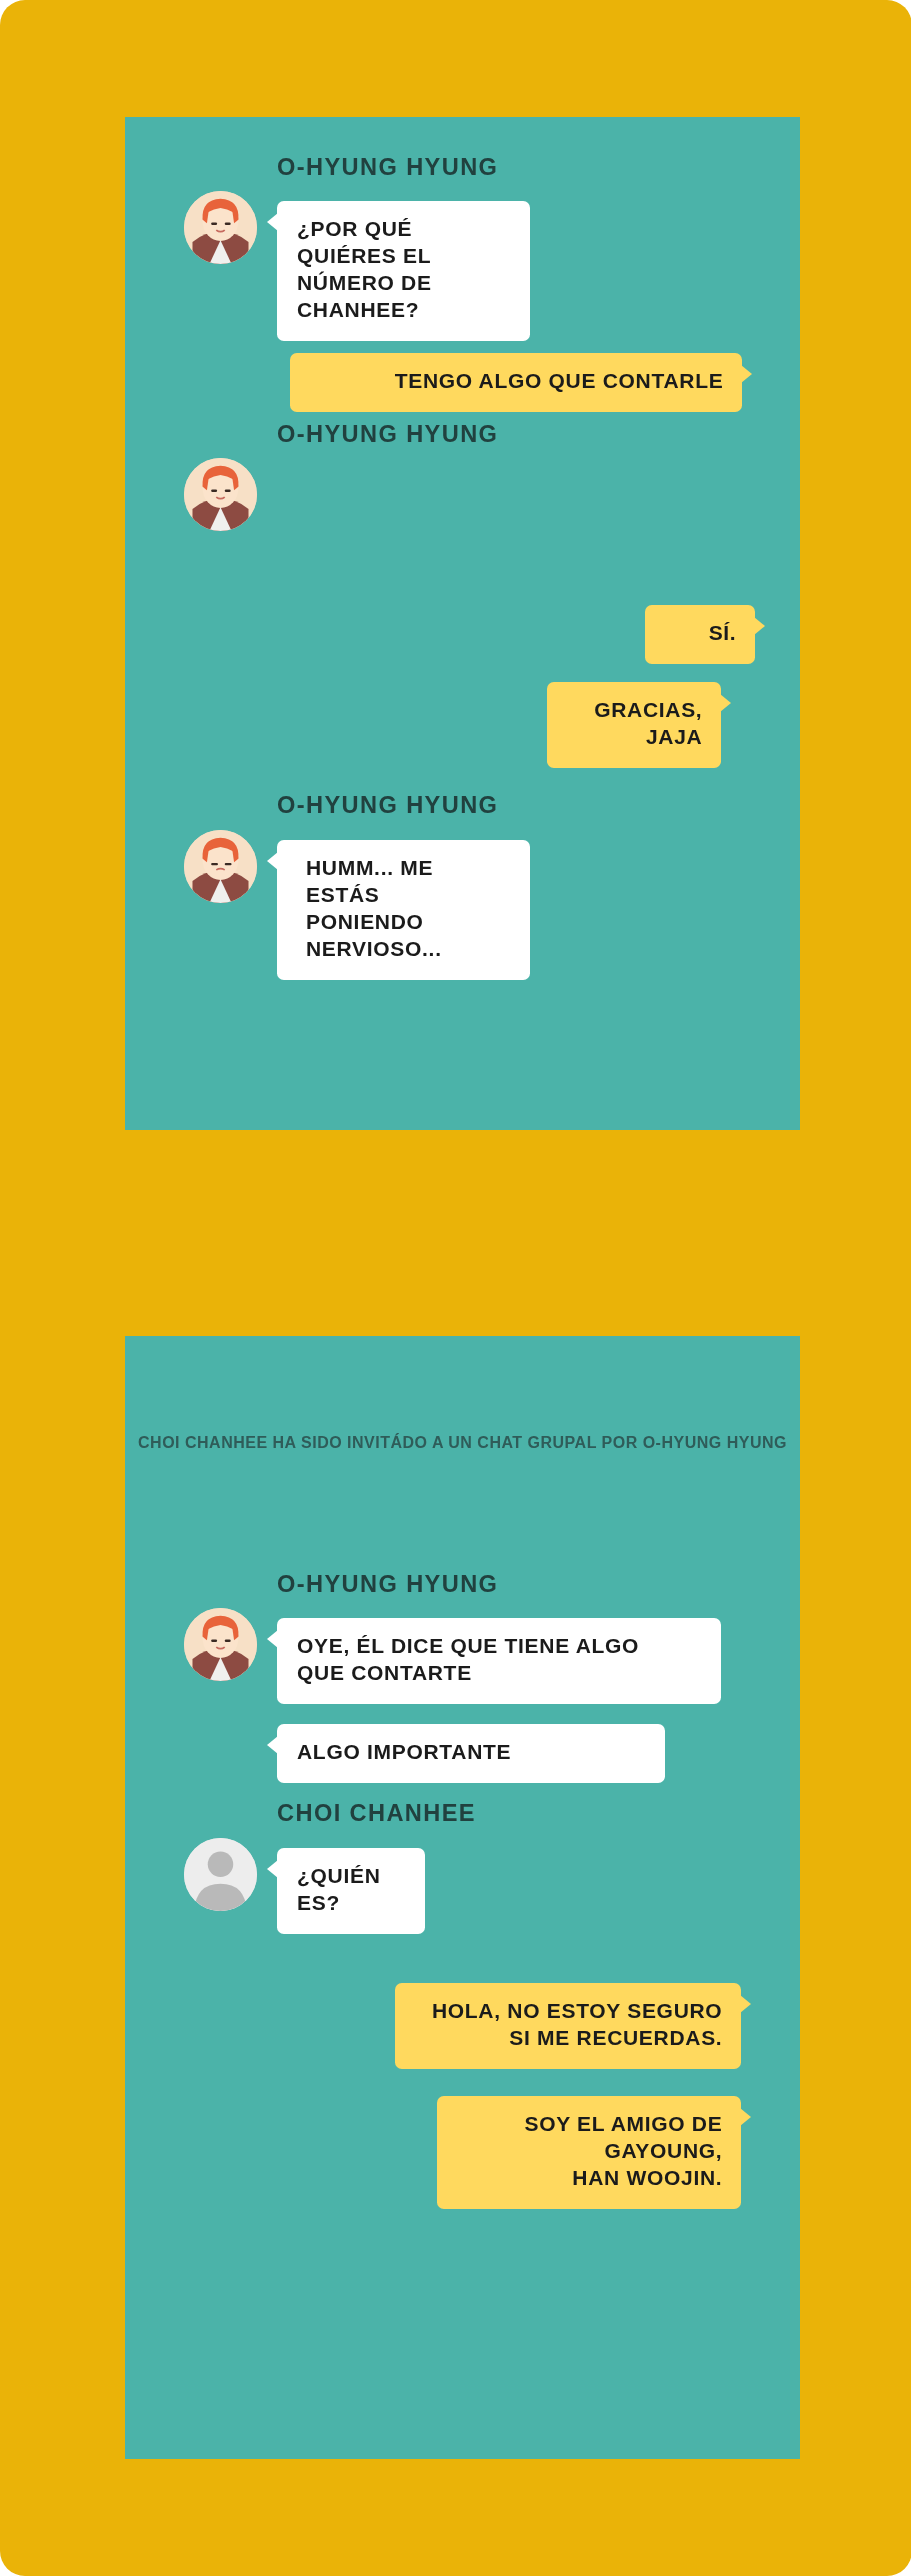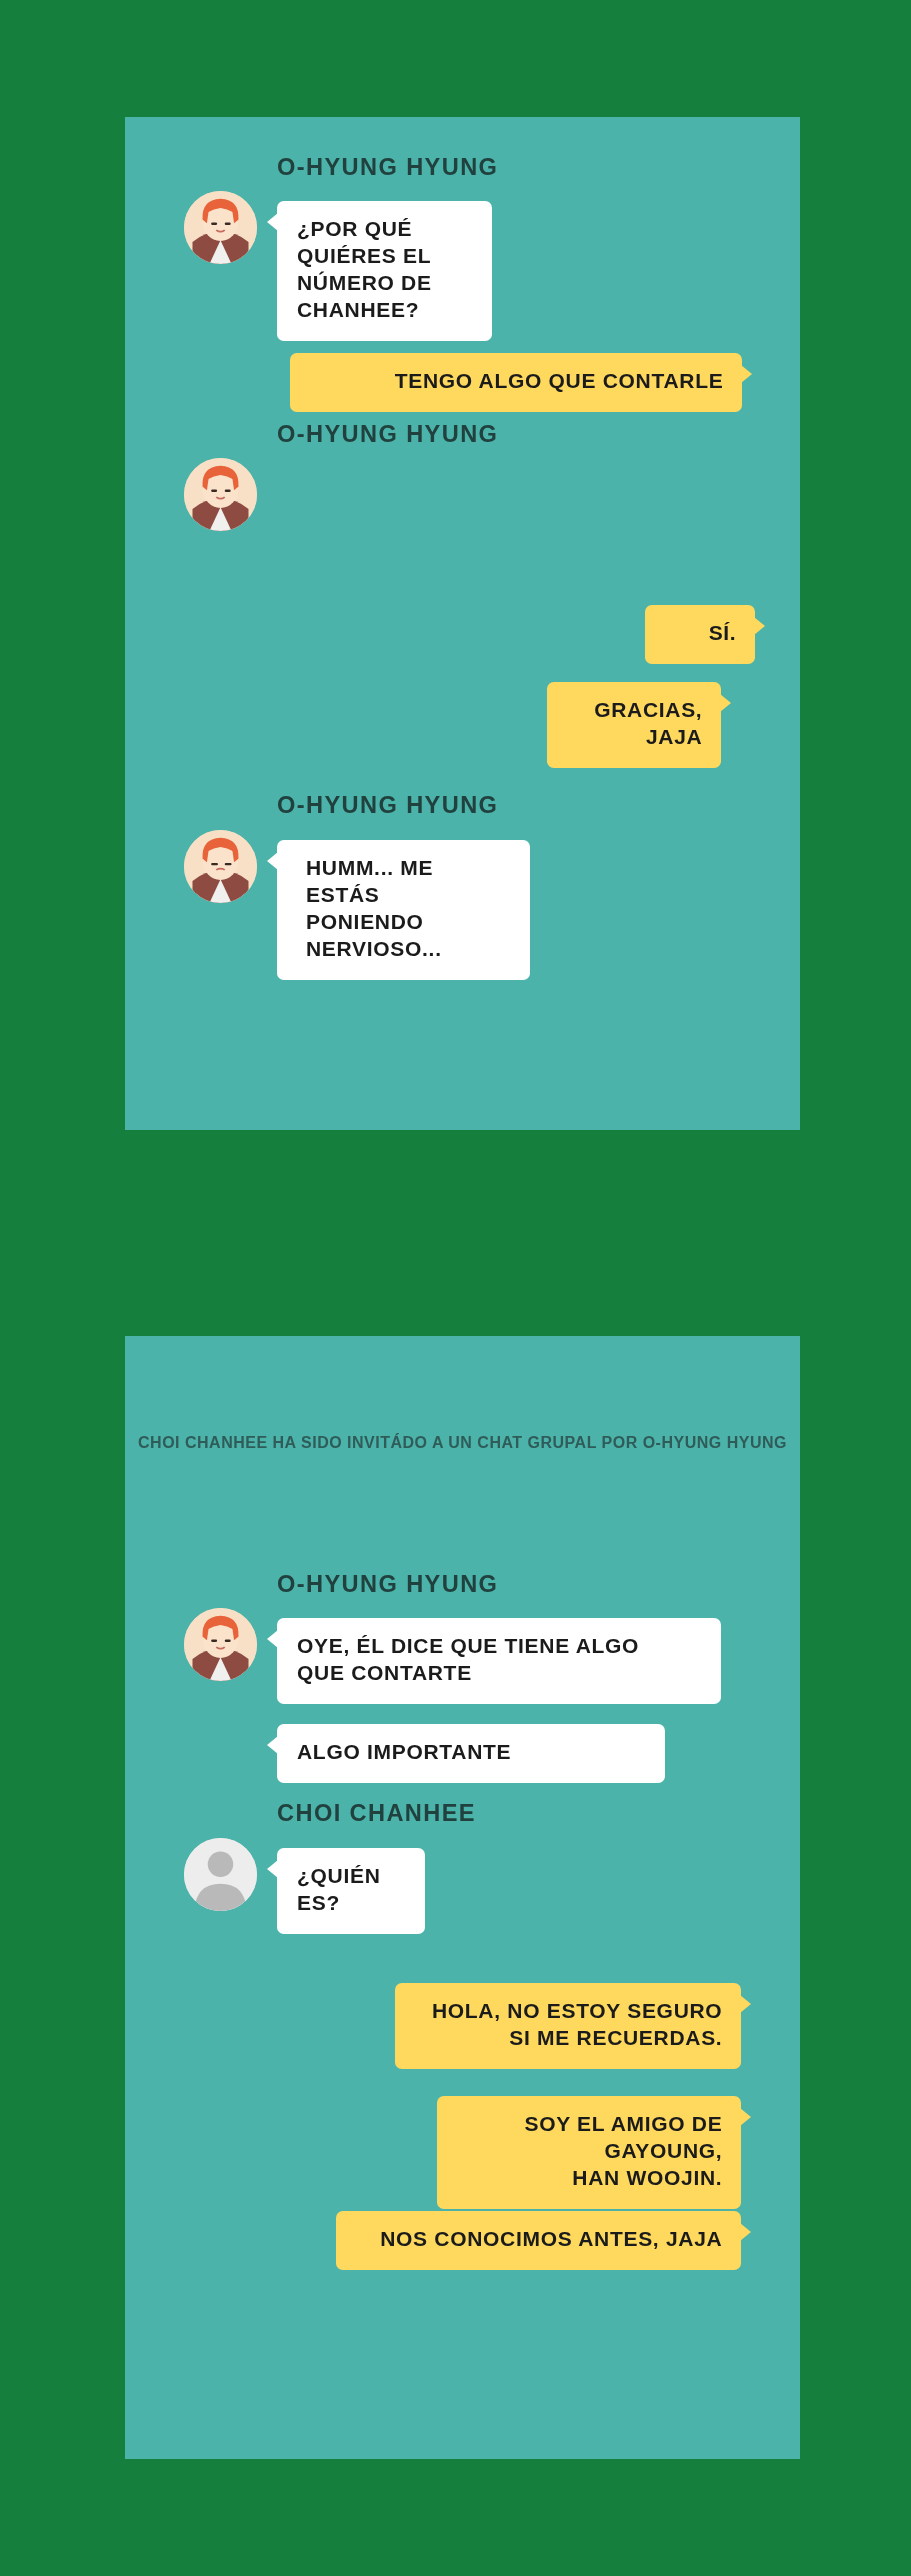--- a/index.html
+++ b/index.html
@@ -10,22 +10,23 @@
   body {
     width: 912px;
     height: 2576px;
     font-family: "Liberation Sans", sans-serif;
     position: relative;
     overflow: hidden;
   }
   .page {
     width: 912px;
     height: 2576px;
-    background: #15803d;
+    background: #eab308;
     position: relative;
+    border-radius: 25px;
   }
 
   .panel {
     position: absolute;
     left: 125px;
     width: 675px;
     background: #4bb3a9;
     box-sizing: border-box;
   }
   .panel-1 { top: 117px; height: 1013px; }
@@ -134,21 +135,21 @@
           <path d="M30 86 L43 58 L56 86 Z" fill="#f0f0ee"></path>
           <ellipse cx="43" cy="36" rx="21" ry="23" fill="#fbe3cb"></ellipse>
           <path d="M22 34 Q20 10 43 9 Q66 10 64 34 Q60 22 43 20 Q26 22 22 34 Z" fill="#e8633a"></path>
           <path d="M22 34 Q22 22 30 17 L27 38 Z" fill="#e8633a"></path>
           <path d="M64 34 Q64 22 56 17 L59 38 Z" fill="#e8633a"></path>
           <rect x="32" y="37" width="7" height="3" rx="1.5" fill="#3a2a24"></rect>
           <rect x="48" y="37" width="7" height="3" rx="1.5" fill="#3a2a24"></rect>
           <path d="M38 46 Q43 50 48 46" stroke="#c76a5e" stroke-width="2" fill="none"></path>
         </svg>
       </div>
-      <div class="bubble left" style="left:152px; top:84px; width:215px;">¿POR QUÉ QUIÉRES EL
+      <div class="bubble left" style="left:152px; top:84px; width:253px;">¿POR QUÉ QUIÉRES EL
 NÚMERO DE CHANHEE?</div>
 
       <div class="bubble right" style="left:165px; top:236px; width:452px;">TENGO ALGO QUE CONTARLE</div>
 
       <div class="sender-name" style="left:152px; top:304px;">O-HYUNG HYUNG</div>
       <div class="avatar" style="left:59px; top:341px;">
         <svg viewBox="0 0 86 86" xmlns="http://www.w3.org/2000/svg">
           <rect width="86" height="86" fill="#f7e0c6"></rect>
           <path d="M10 86 L10 60 Q24 48 43 48 Q62 48 76 60 L76 86 Z" fill="#8d4b42"></path>
           <path d="M30 86 L43 58 L56 86 Z" fill="#f0f0ee"></path>
@@ -218,19 +219,18 @@
           <circle cx="43" cy="31" r="15" fill="#b9b9b9"></circle>
           <path d="M12 86 Q14 54 43 54 Q72 54 74 86 Z" fill="#b9b9b9"></path>
         </svg>
       </div>
       <div class="bubble left" style="left:152px; top:512px; width:148px;">¿QUIÉN ES?</div>
 
       <div class="bubble right" style="left:270px; top:647px; width:346px;">HOLA, NO ESTOY SEGURO
 SI ME RECUERDAS.</div>
       <div class="bubble right" style="left:312px; top:760px; width:304px;">SOY EL AMIGO DE GAYOUNG,
 HAN WOOJIN.</div>
-      <div class="bubble right" style="left:211px; top:875px; width:405px;">NOS CONOCIMOS ANTES, JAJA</div>
 
     </div>
   </div>
 
 </div>
 
 
 </body></html>

